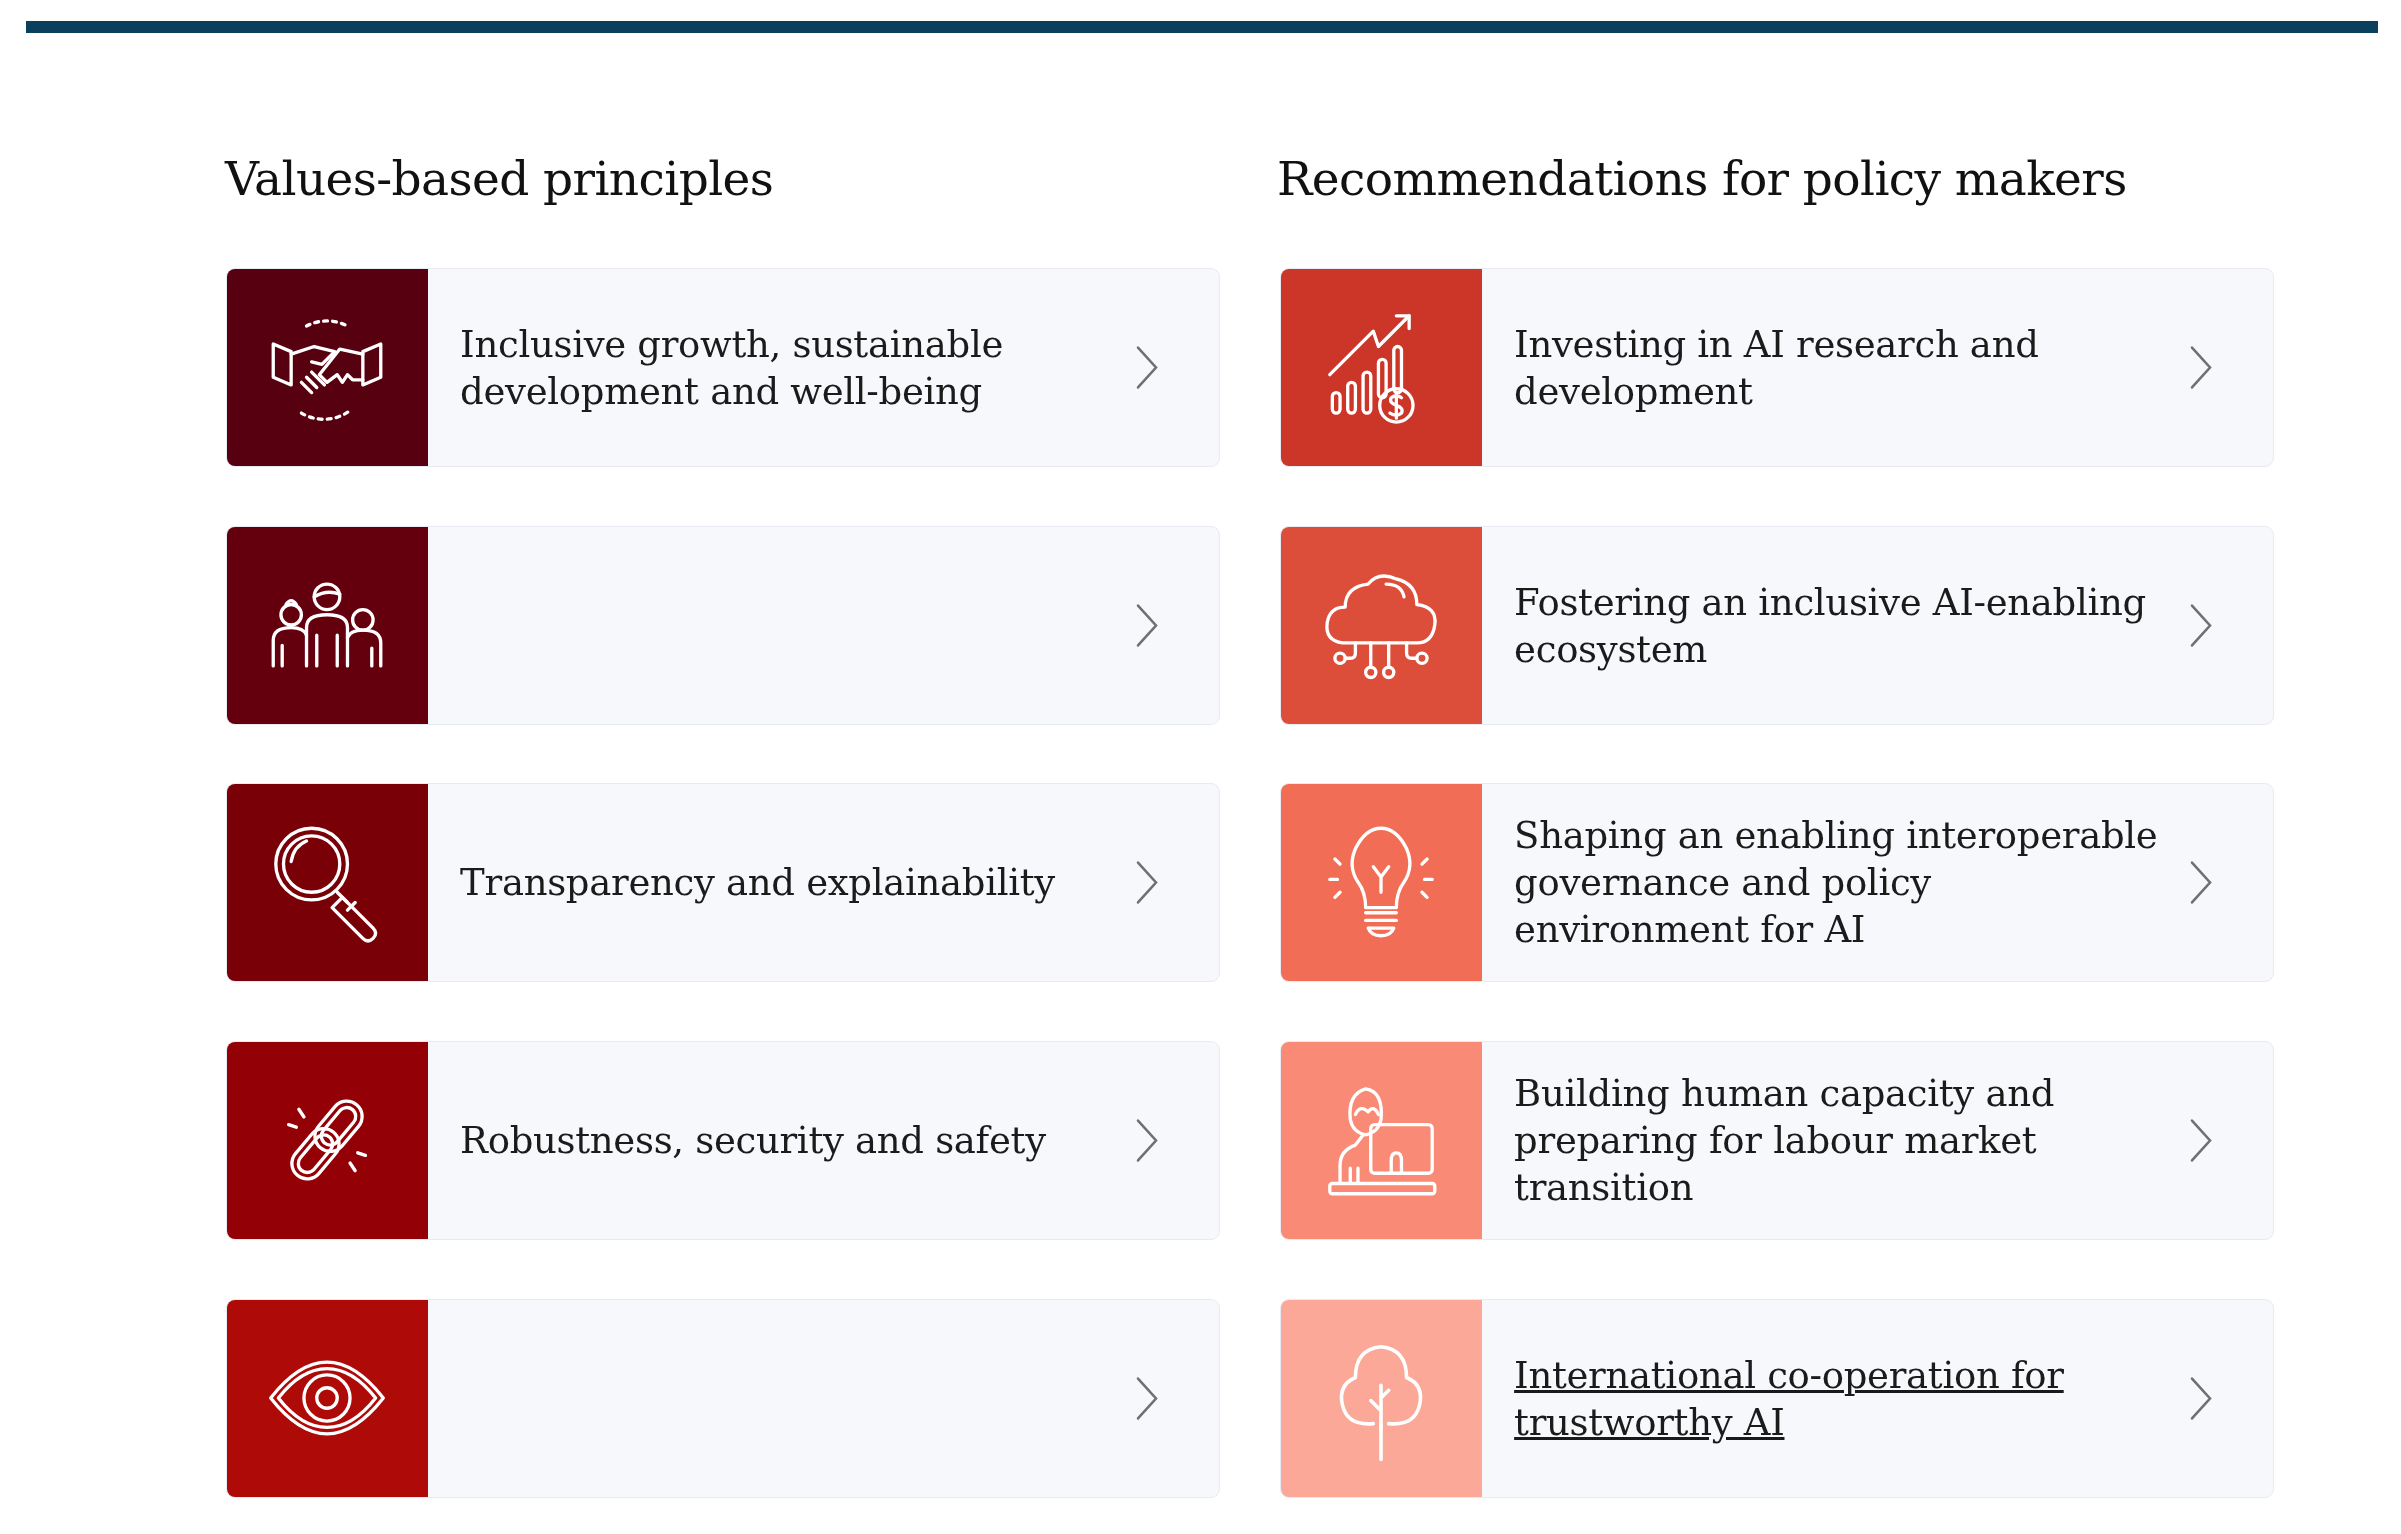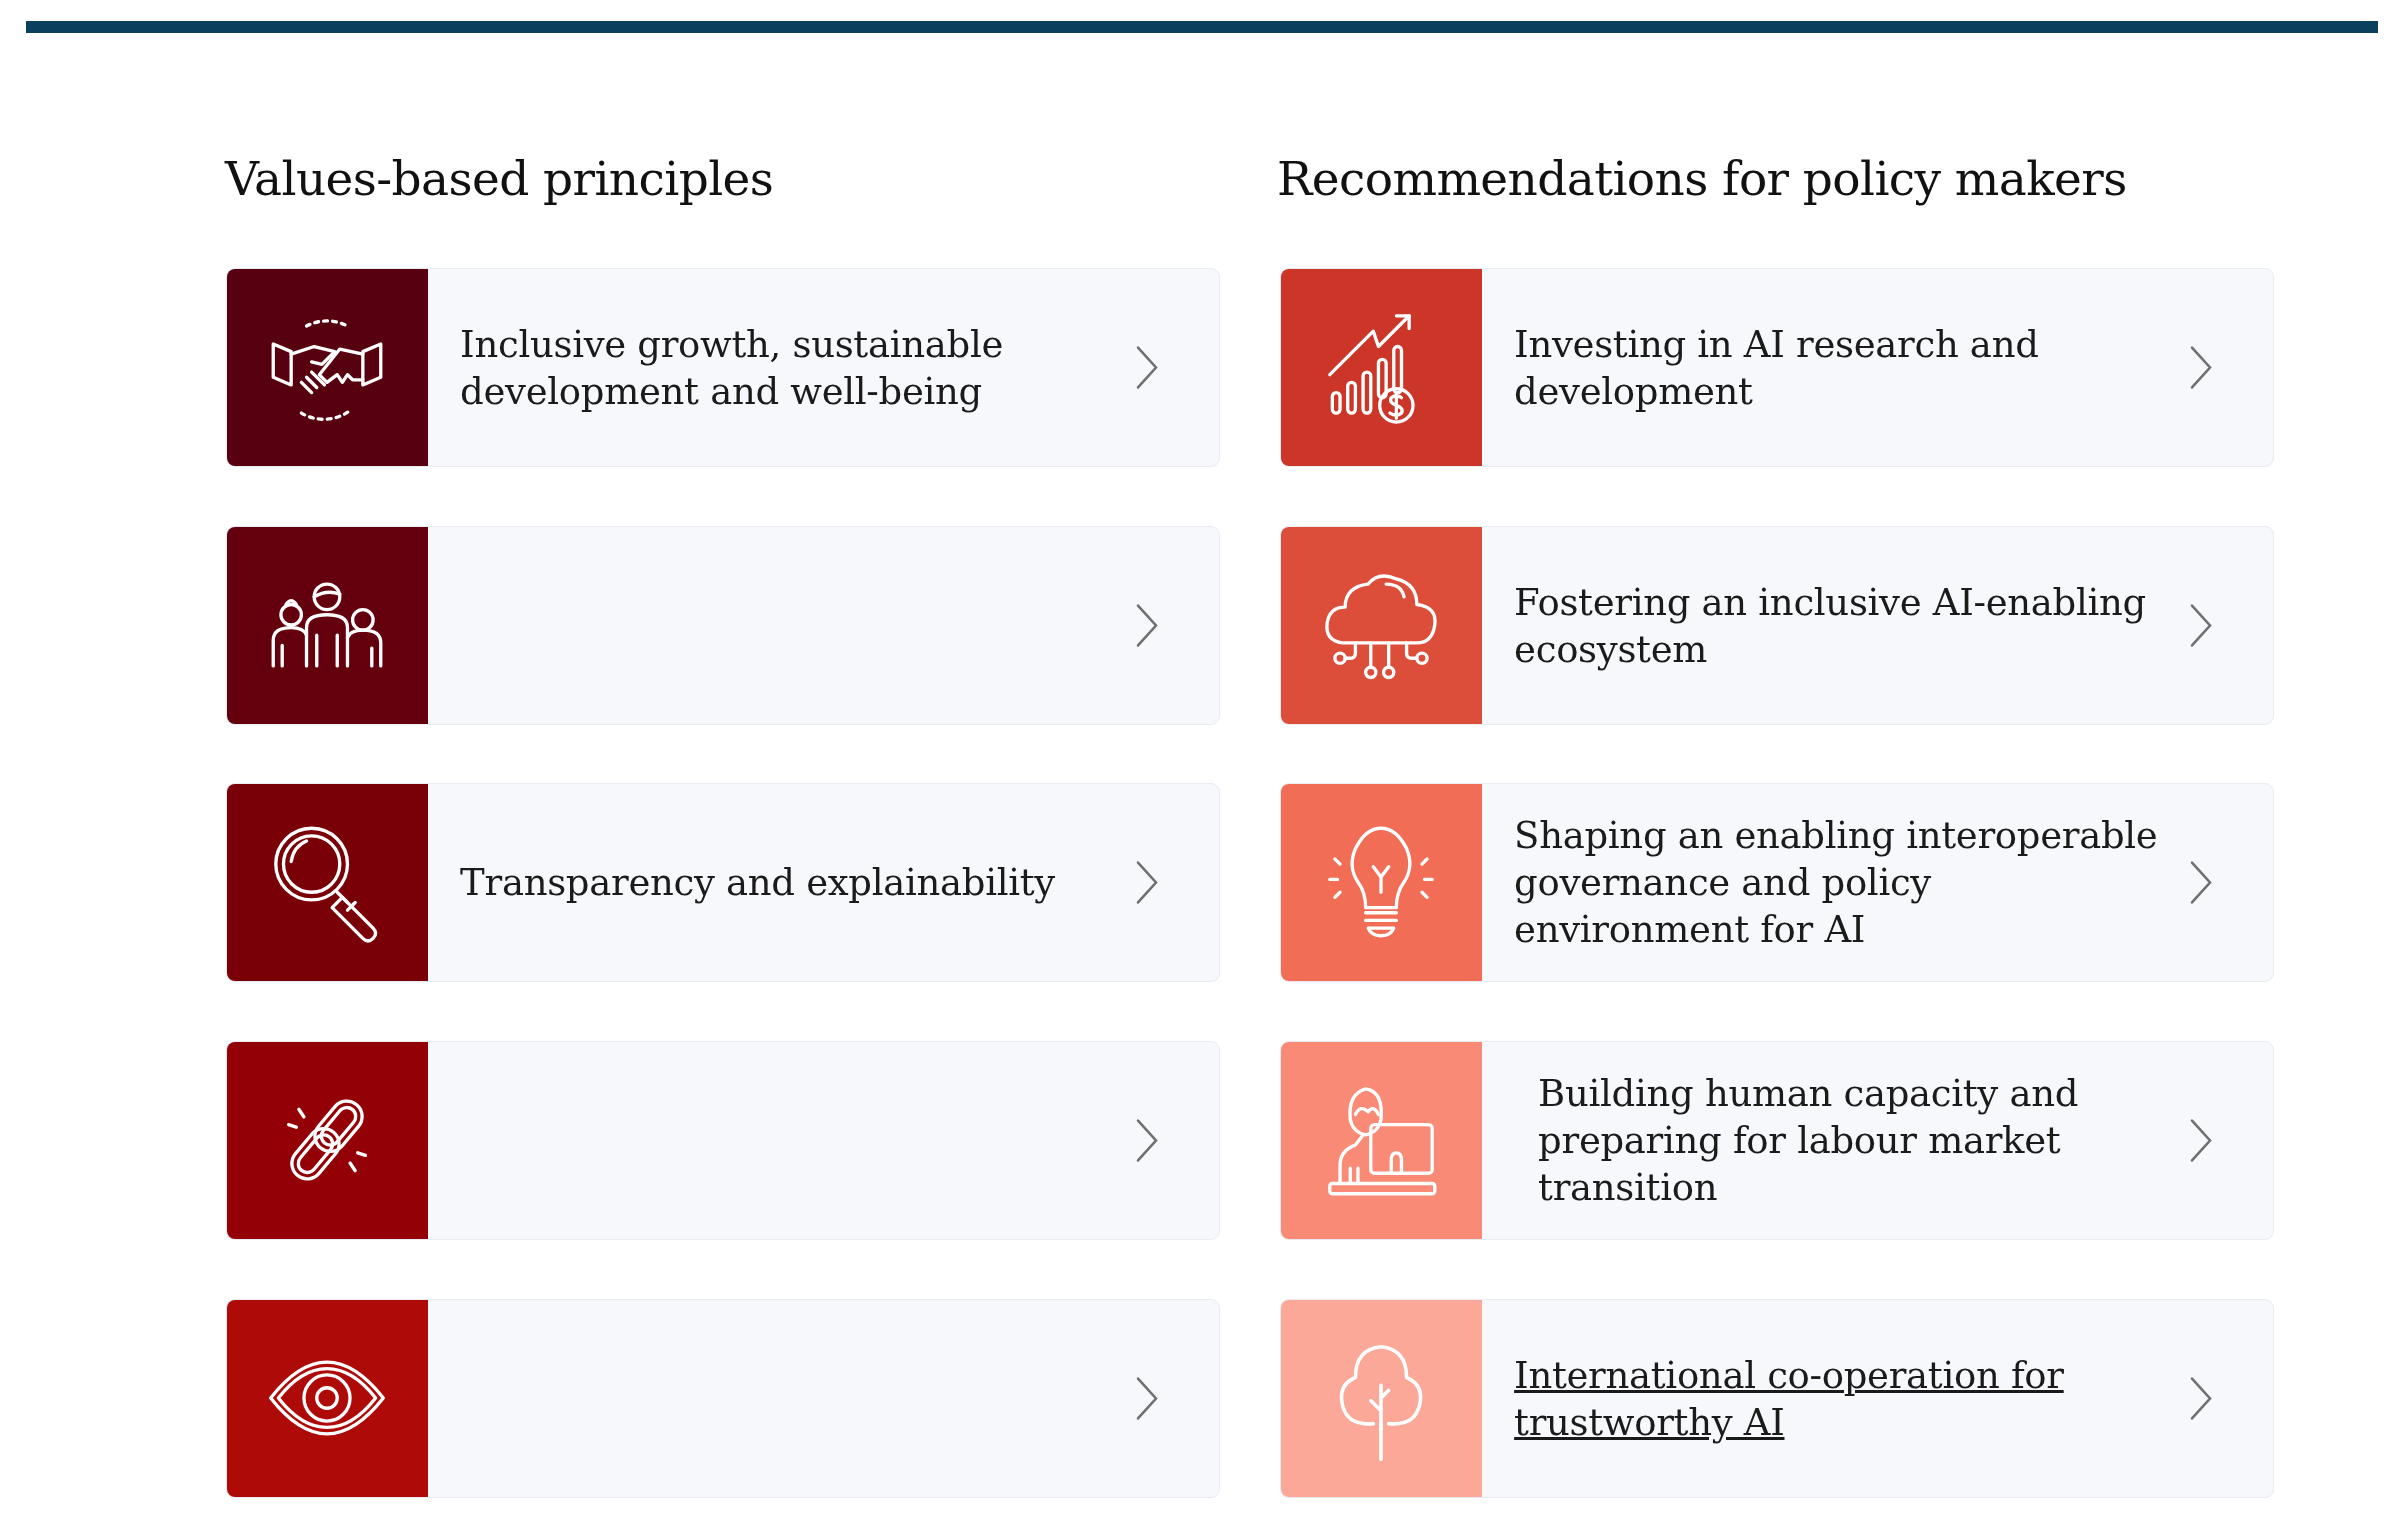--- a/index.html
+++ b/index.html
@@ -81,20 +81,21 @@
     <svg viewBox="0 0 100 100" fill="none" stroke="#fff" stroke-width="2.6" stroke-linecap="round" stroke-linejoin="round">
       <g transform="rotate(-50 50 50)">
         <rect x="14" y="38" width="44" height="24" rx="12"></rect>
         <rect x="19" y="43" width="34" height="14" rx="7"></rect>
         <rect x="42" y="38" width="44" height="24" rx="12"></rect>
         <rect x="47" y="43" width="34" height="14" rx="7"></rect>
       </g>
       <path d="M28 26 L32 32 M20 38 L26 40 M72 74 L68 68 M80 62 L74 60"></path>
     </svg>
   </div>
+  <div class="label">Robustness, security and safety</div>
   <svg class="chevron" viewBox="0 0 40 70" fill="none" stroke="#707070" stroke-width="4" stroke-linecap="round">
       <path d="M6 4 L34 35 L6 66"></path>
     </svg>
 </div>
 
 <div class="card" style="left:226px; top:1299px;">
   <div class="icon-panel" style="background:#AE0A08;">
     <svg viewBox="0 0 100 100" fill="none" stroke="#fff" stroke-width="2.6" stroke-linecap="round" stroke-linejoin="round">
       <path d="M6 50 Q28 22 50 22 Q72 22 94 50 Q72 78 50 78 Q28 78 6 50 Z"></path>
       <path d="M12 50 Q30 27 50 27 Q70 27 88 50 Q70 73 50 73 Q30 73 12 50 Z"></path>
@@ -156,21 +157,21 @@
       <path d="M38 74 L62 74 M38 80 L62 80 M40 86 L60 86 Q58 92 50 92 Q42 92 40 86"></path>
       <path d="M14 32 L18 36 M10 48 L16 48 M14 62 L18 58 M86 32 L82 36 M90 48 L84 48 M86 62 L82 58"></path>
     </svg>
   </div>
   <div class="label">Shaping an enabling interoperable governance and policy environment for AI</div>
   <svg class="chevron" viewBox="0 0 40 70" fill="none" stroke="#707070" stroke-width="4" stroke-linecap="round">
       <path d="M6 4 L34 35 L6 66"></path>
     </svg>
 </div>
 
-<div class="card" style="left:1280px; top:1041px;gap:24px;">
+<div class="card" style="left:1280px; top:1041px;">
   <div class="icon-panel" style="background:#F98B76;">
     <svg viewBox="0 0 100 100" fill="none" stroke="#fff" stroke-width="2.6" stroke-linecap="round" stroke-linejoin="round">
       <path d="M26 34 Q24 14 38 10 Q52 12 50 34 Q48 44 38 46 Q28 44 26 34 Z"></path>
       <path d="M30 30 Q34 22 40 28 Q44 22 48 30"></path>
       <path d="M36 46 L30 54 Q18 58 18 70 L18 84"></path>
       <rect x="42" y="38" width="48" height="38" rx="3"></rect>
       <path d="M58 76 L58 66 Q58 60 62 60 Q66 60 66 66 L66 76"></path>
       <path d="M26 84 L26 72 M32 84 L32 72"></path>
       <rect x="10" y="84" width="82" height="8" rx="2"></rect>
     </svg>

